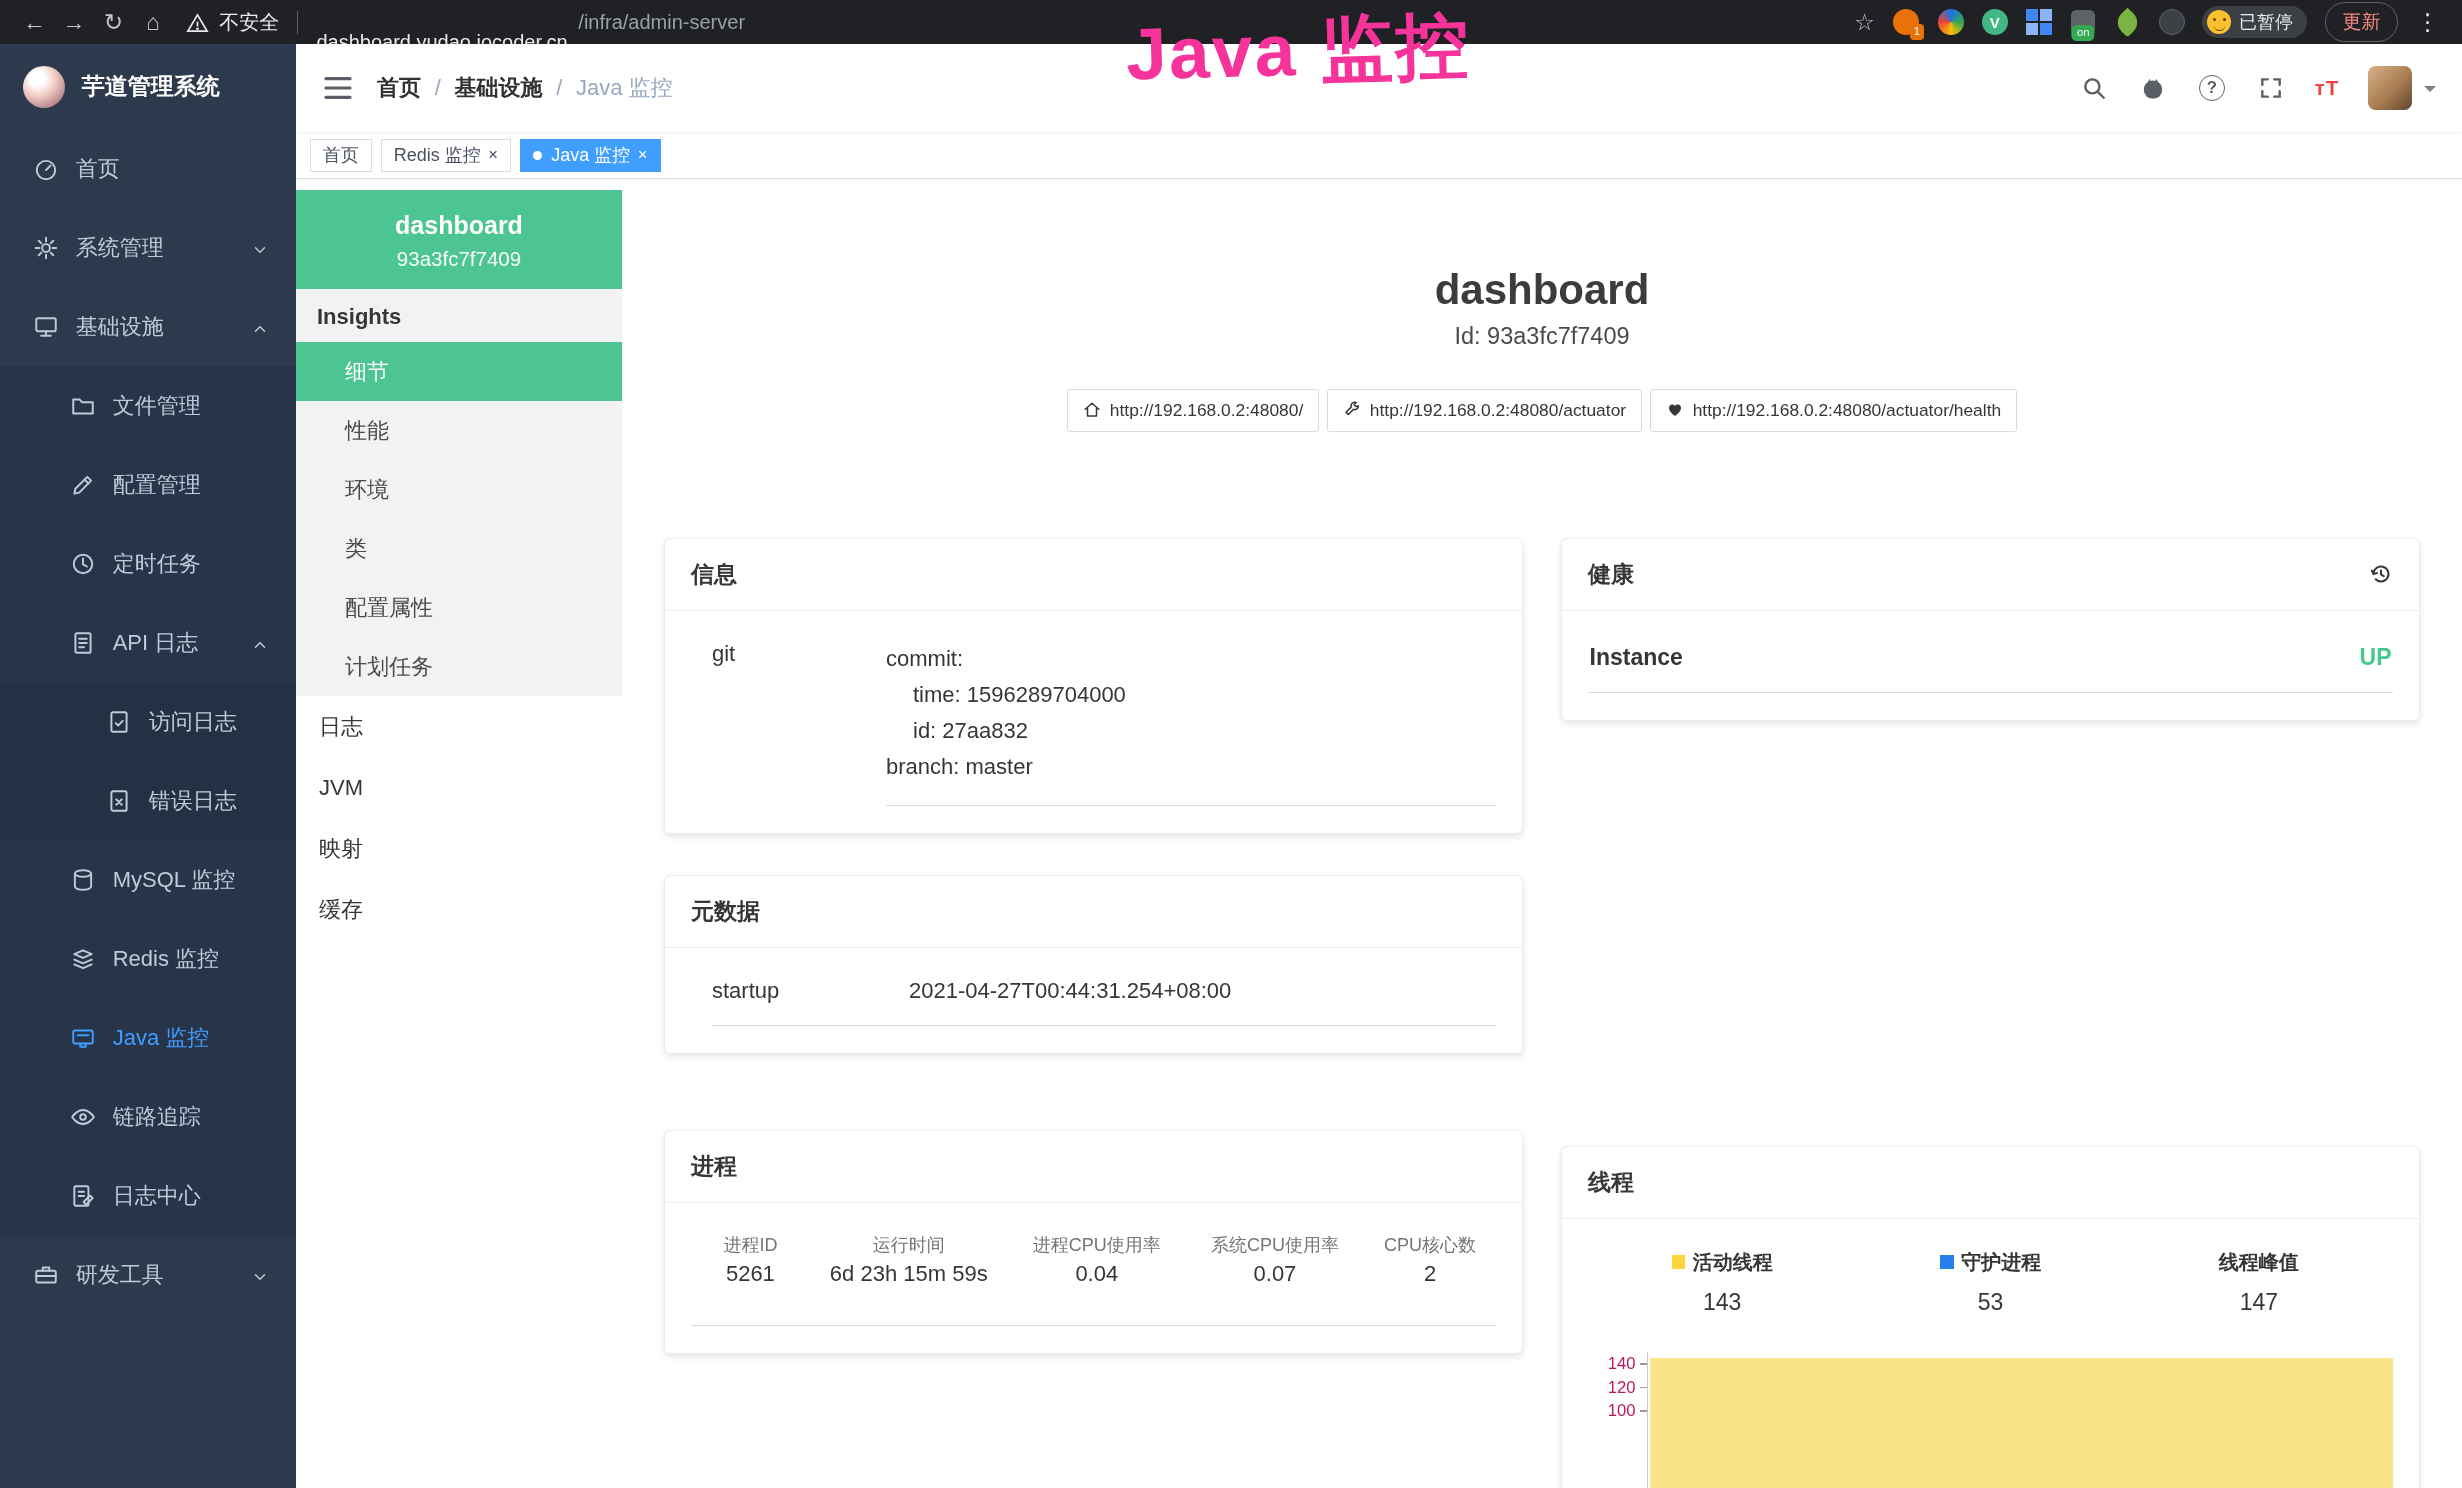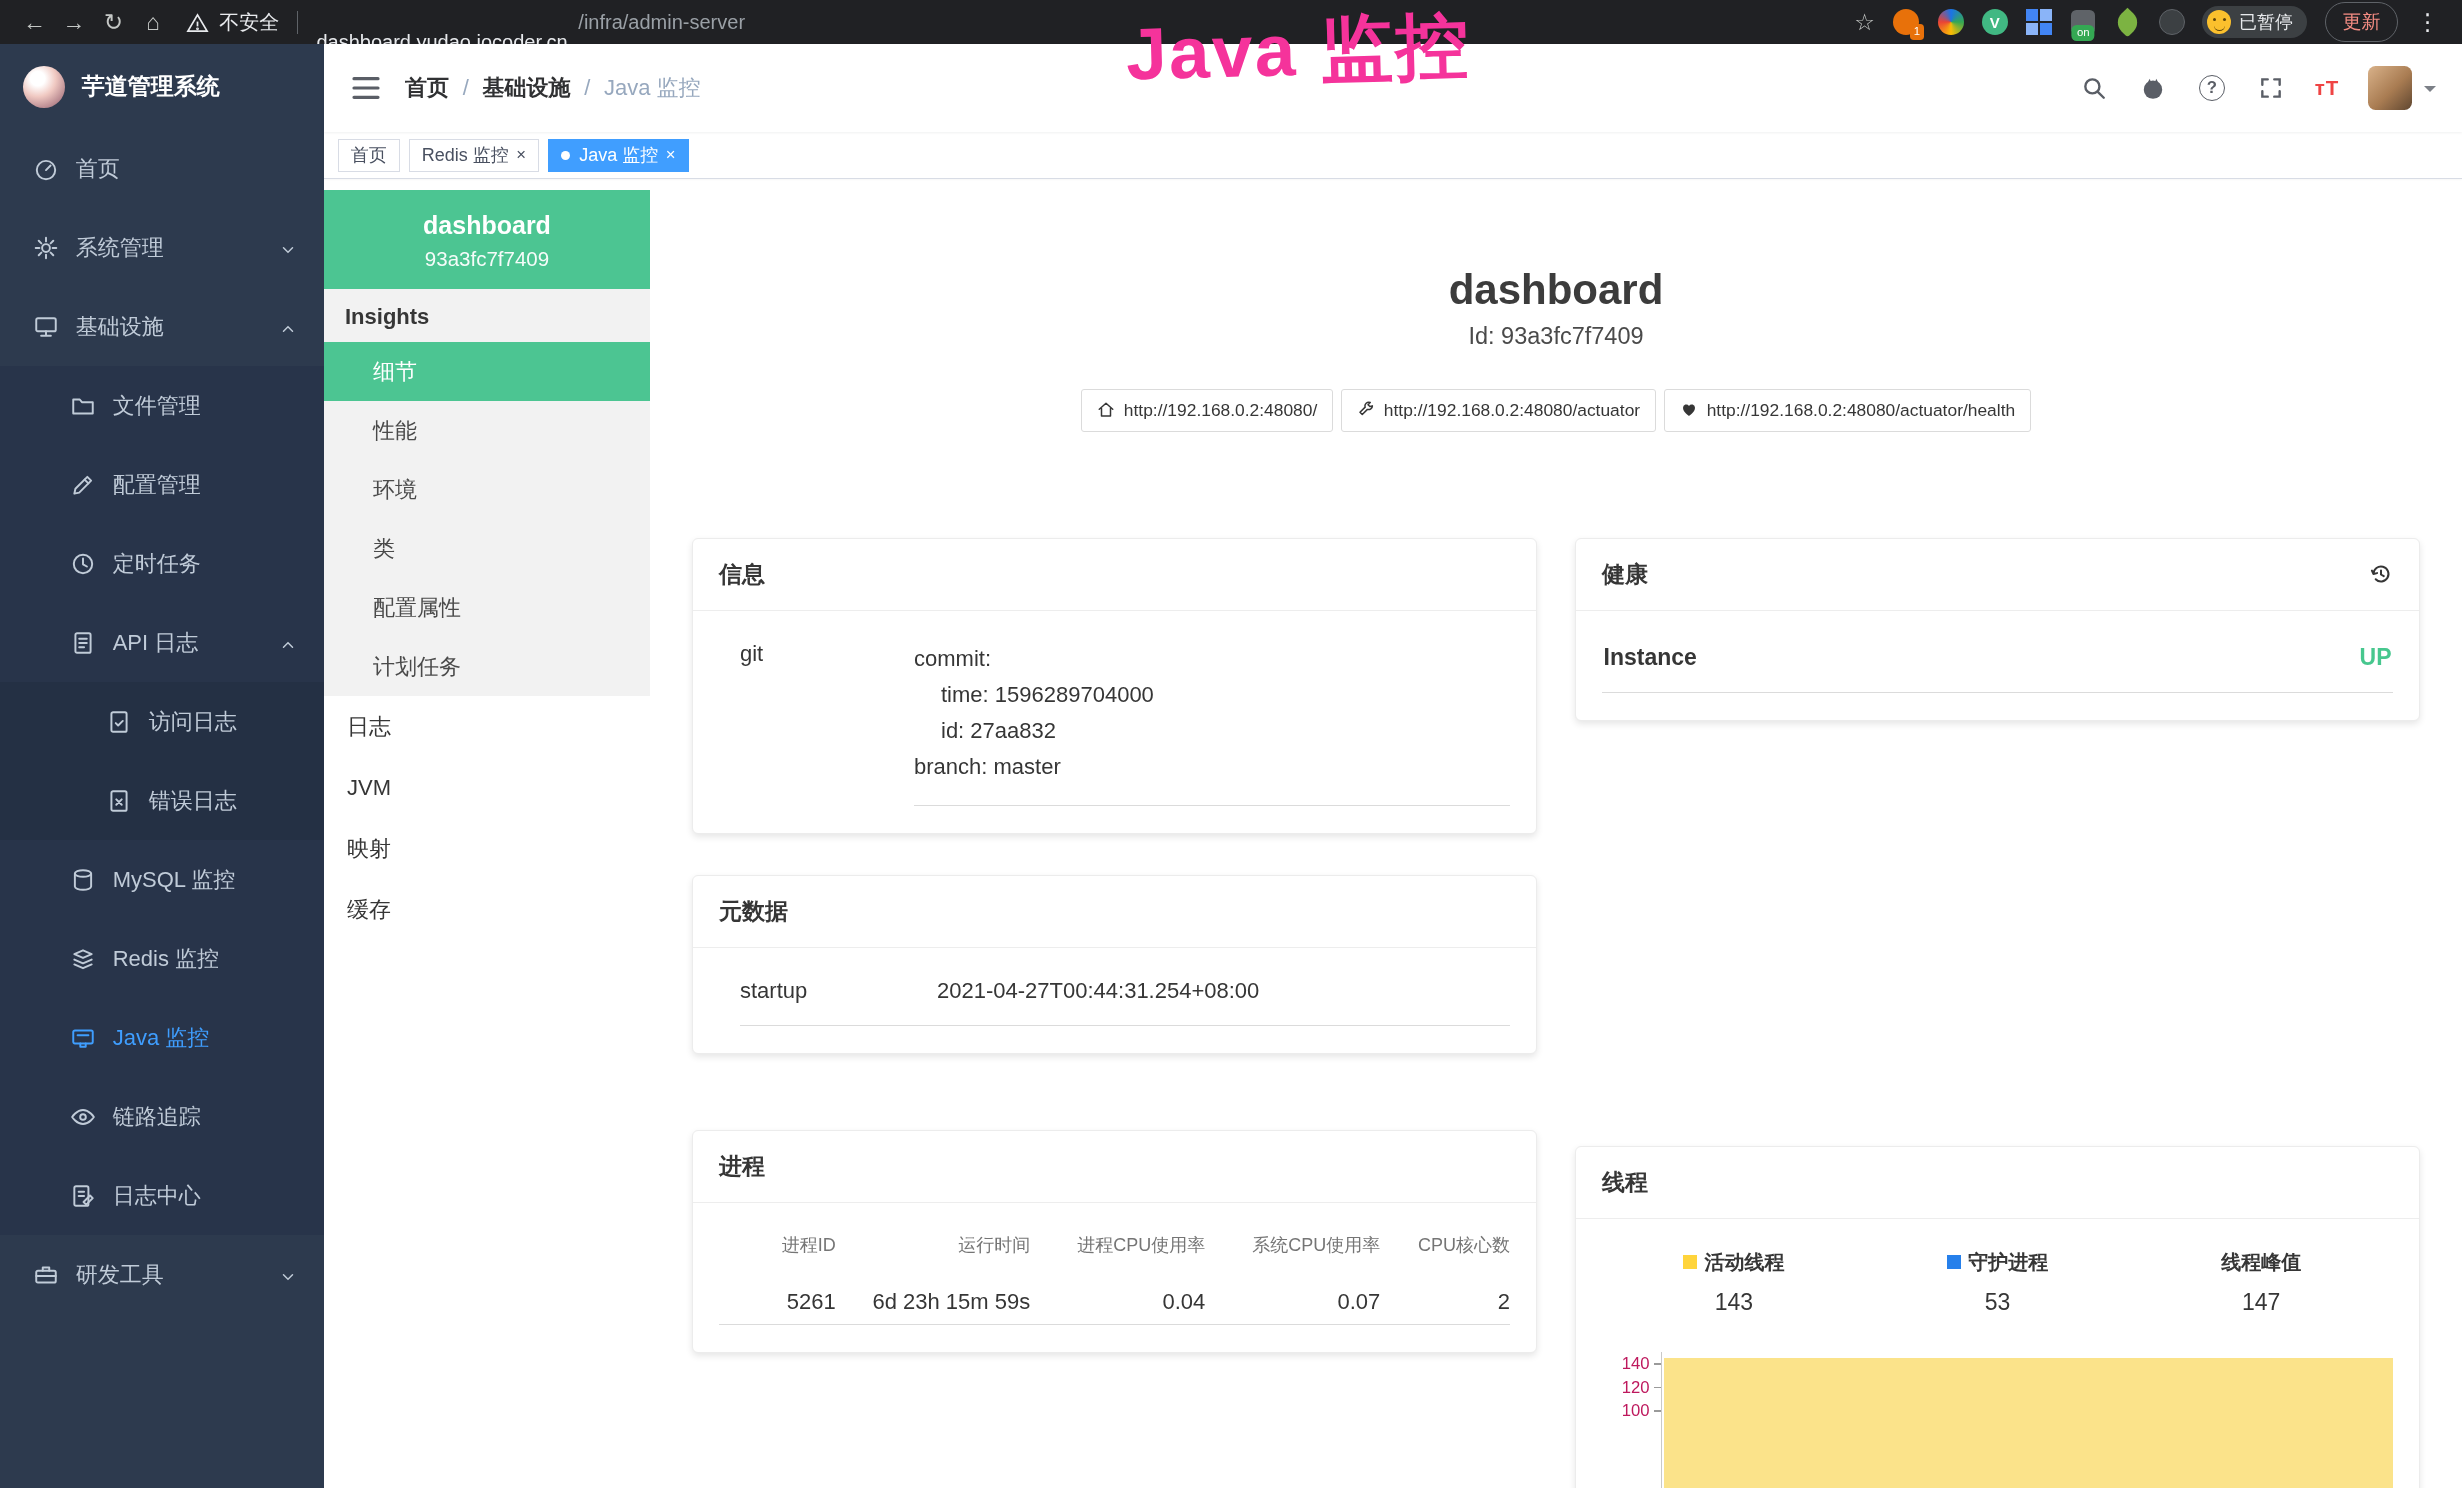--- a/index.html
+++ b/index.html
@@ -33,21 +33,21 @@
   .face::after { content:""; position:absolute; left:6.8px; top:15px; width:10.6px; height:4.6px;
                  border-bottom:1.9px solid #5d4308; border-radius:0 0 7.6px 7.6px; }
   .update-btn { border:0.8px solid #5f6368; color:#f28b82; border-radius:20px; padding:6px 16.7px; font-size:19px;
                 background:transparent; margin:0 7.6px; flex:none; }
   .kebab { color:#e8eaed; font-size:23px; padding:0 6px; }
 
   
   .shell { display:flex; height:1445px; }
 
   
-  .sidebar { width:324px; flex:none; background:#2d3a4e; display:flex; flex-direction:column; }
+  .sidebar { width:296px; flex:none; background:#2d3a4e; display:flex; flex-direction:column; }
   .brand { height:85px; display:flex; align-items:center; gap:16.7px; padding-left:23px; flex:none; }
   .brand-avatar { width:42px; height:42px; border-radius:50%; flex:none;
                   background:radial-gradient(circle at 35% 30%, #ffffff 0 18%, #f0c9c2 45%, #b98a91 75%, #6e5560); }
   .brand-title { color:#fff; font-size:23px; font-weight:bold; }
   .menu-item { height:79px; display:flex; align-items:center; color:#c0cbd8; font-size:22px; position:relative; }
   .mi-l1 { padding-left:33px; }
   .mi-l2 { padding-left:70px; background:#28344a; }
   .mi-l3 { padding-left:106px; background:#243044; }
   .mi-icon { width:26px; height:26px; margin-right:16.7px; flex:none; }
   .mi-icon svg { width:100%; height:100%; fill:none; stroke:currentColor; stroke-width:1.8; stroke-linecap:round; stroke-linejoin:round; }
@@ -132,22 +132,22 @@
   .kv-line.ind { padding-left:27px; }
 
   .kv2 { display:flex; margin-left:21px; border-bottom:0.8px solid #dbdbdb; padding-bottom:21px; }
   .kv2-label { width:197px; font-size:22px; color:#363636; flex:none; }
   .kv2-val { flex:1; font-size:22px; color:#363636; }
 
   .h-row { display:flex; align-items:center; padding:3px 1.5px 21px; border-bottom:0.8px solid #dbdbdb; }
   .h-name { font-size:23px; font-weight:bold; color:#363636; }
   .h-status { margin-left:auto; font-size:23px; font-weight:bold; }
 
-  .proc { display:grid; grid-template-columns:0.9fr 1.5fr 1.35fr 1.35fr 1fr; row-gap:32px; text-align:right;
-          padding-bottom:9px; border-bottom:0.8px solid #dbdbdb; }
+  .proc { display:grid; grid-template-columns:0.9fr 1.5fr 1.35fr 1.35fr 1fr; row-gap:4px; text-align:center;
+          padding-bottom:38px; border-bottom:0.8px solid #dbdbdb; }
   .ph { font-size:18px; color:#757575; }
   .pv { font-size:22px; color:#363636; }
 
   .tl { display:grid; grid-template-columns:1fr 1fr 1fr; text-align:center; }
   .tl-lab { display:flex; align-items:center; justify-content:center; gap:7.6px; font-size:20px; color:#363636;font-weight:bold; }
   .sq { width:13.7px; height:13.7px; flex:none; }
   .tl-val { font-size:23px; color:#363636; margin-top:13.7px; }
   .chart { margin-top:36px; display:flex; height:243px; }
   .yaxis { width:59px; flex:none; }
   .ytick { height:23.5px; display:flex; align-items:center; justify-content:flex-end; gap:4.6px; font-size:16.7px; color:#be185d; }

